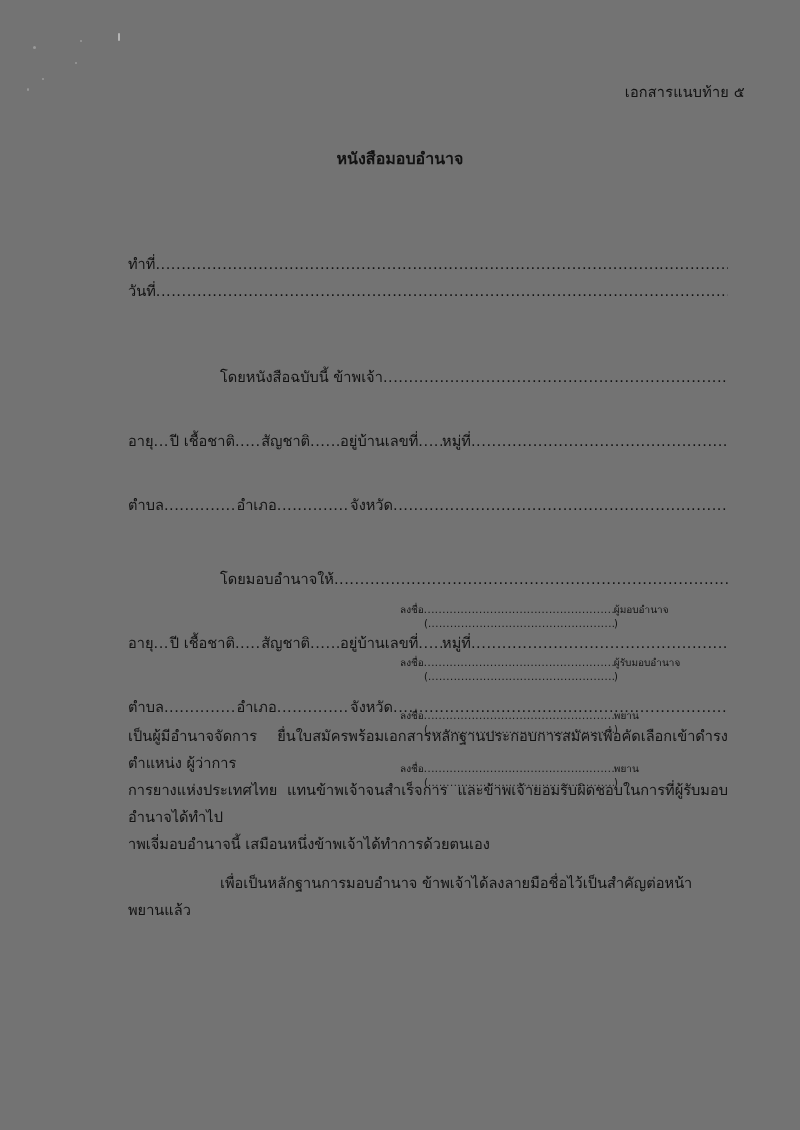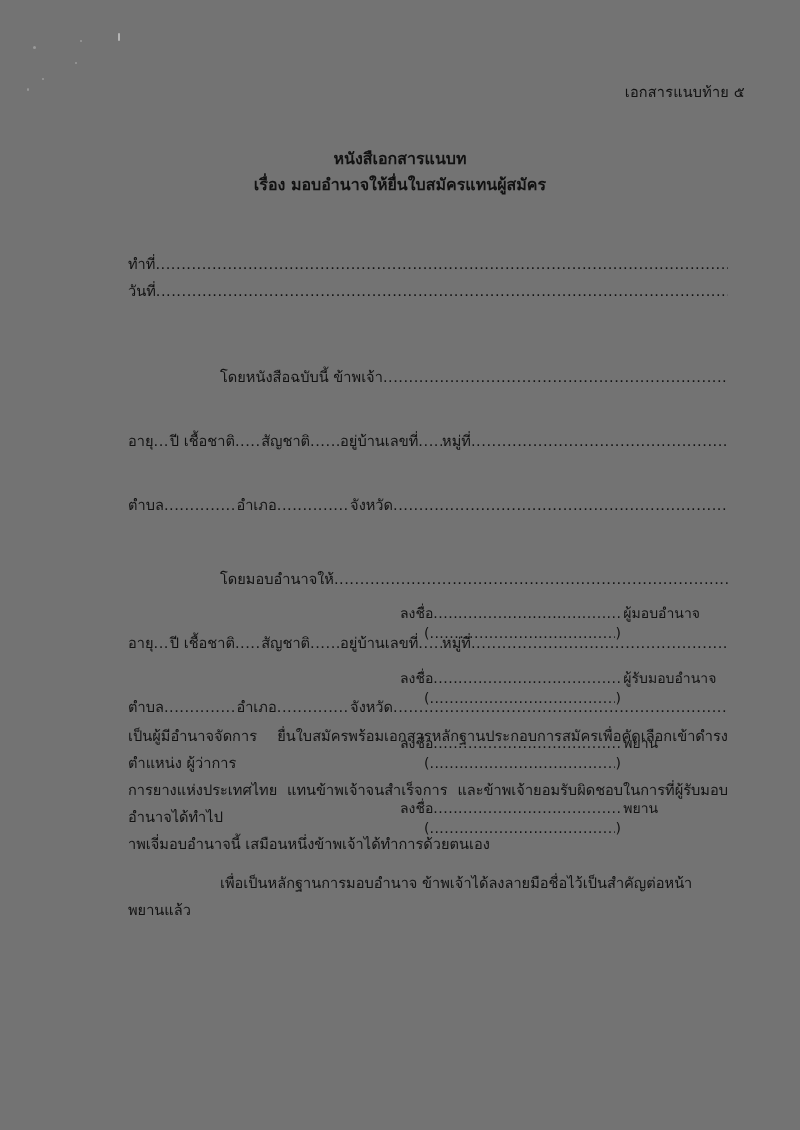--- a/index.html
+++ b/index.html
@@ -98,21 +98,21 @@
   .para {
     text-align: justify;
     margin-top: 2px;
   }
 
   .sig-block {
     position: absolute;
     left: 400px;
     top: 602px;
     width: 330px;
-    font-size: 14px;
+    font-size: 10px;
   }
   .sig-row {
     display: flex;
     align-items: baseline;
     white-space: nowrap;
   }
   .sig-name {
     display: flex;
     align-items: baseline;
     white-space: nowrap;
@@ -129,22 +129,21 @@
   <span class="speck sp1"></span>
   <span class="speck sp2"></span>
   <span class="speck sp3"></span>
   <span class="speck sp4"></span>
   <span class="speck sp5"></span>
   <span class="speck sp6"></span>
 
   <div class="doc-ref">เอกสารแนบท้าย ๕</div>
 
   <div class="title-block">
-    <div>หนังสืเอกสารแนบท</div>
-    <div>เรื่อง  มอบอำนาจให้ยื่นใบสมัครแทนผู้สมัคร</div>
+    <div>หนังสือมอบอำนาจ</div>
   </div>
 
   <div class="body">
 
     <div class="right-pair">
       <div class="row">
         <span class="lbl">ทำที่</span>
         <span class="dots">................................................................................................................................................................</span>
       </div>
       <div class="row">

